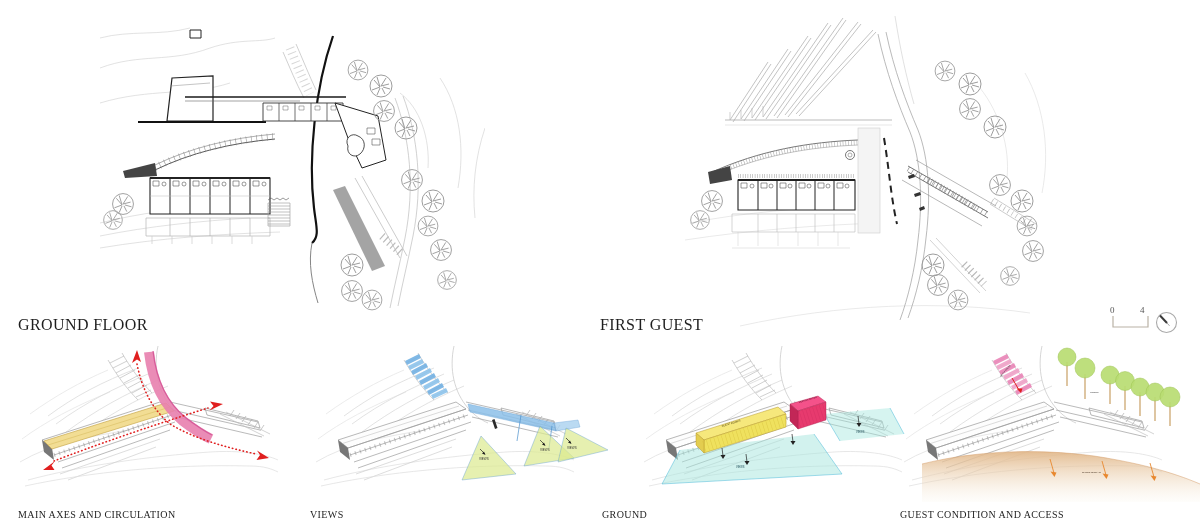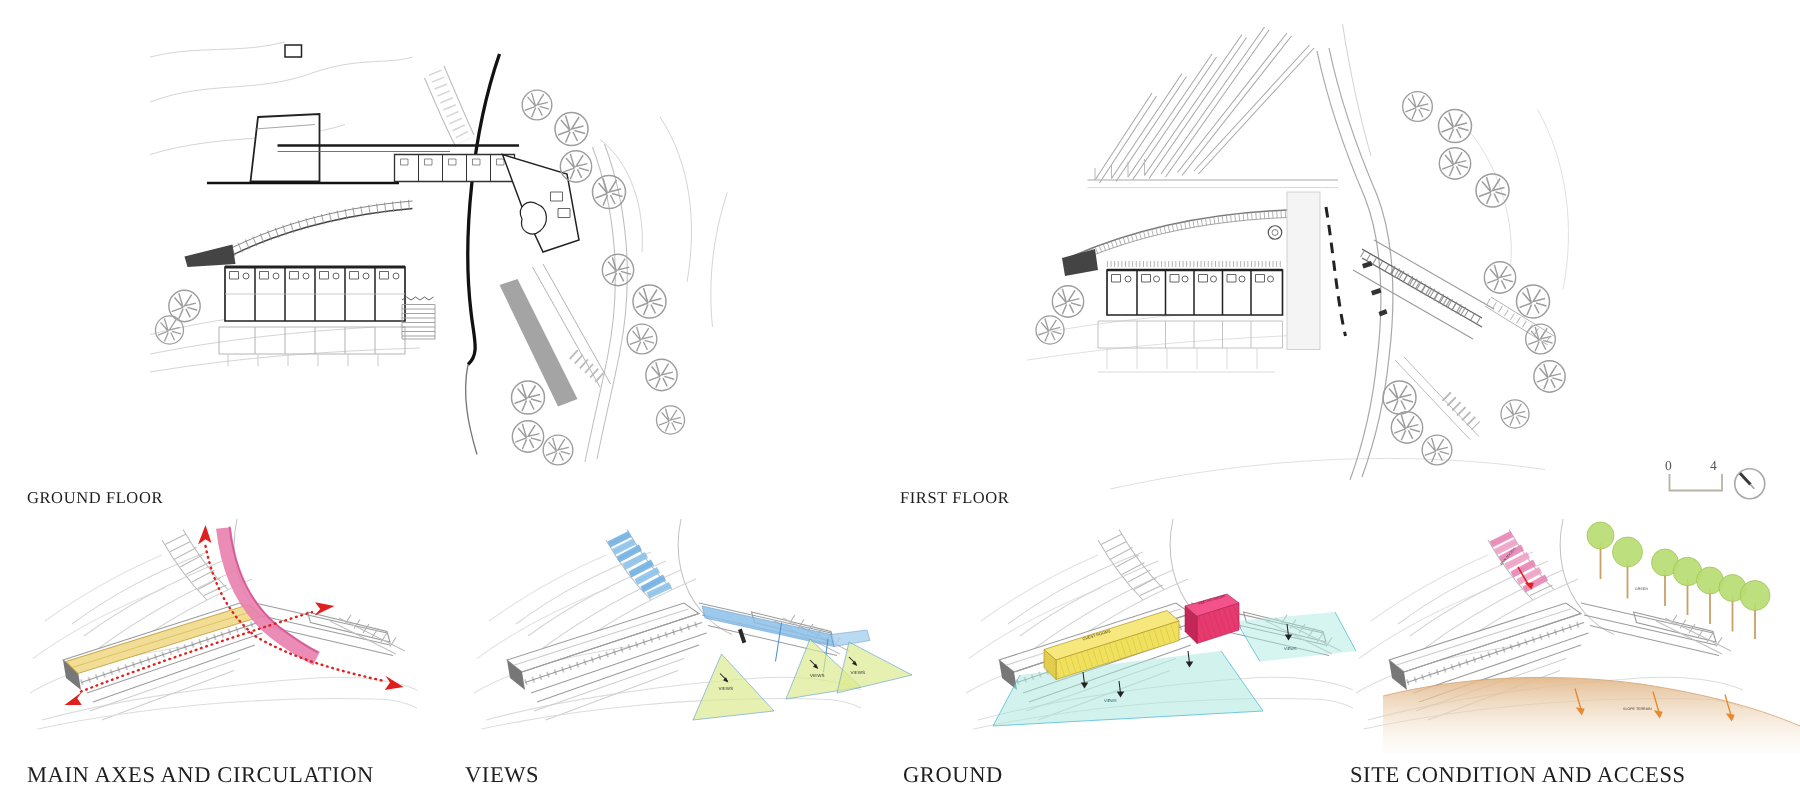--- a/index.html
+++ b/index.html
@@ -1,19 +1,19 @@
 <!DOCTYPE html>
 <html><head>
 <meta charset="utf-8">
 <style>
   html,body{margin:0;padding:0;background:#e8e8e8;}
   #sheet{position:relative;width:1200px;height:528px;background:#ffffff;overflow:hidden;
          font-family:"Liberation Serif", serif;}
-  .plan-label{position:absolute;font-size:11px;letter-spacing:.4px;color:#1e1e1e;white-space:nowrap;margin-top:10px;}
-  .caption{position:absolute;font-size:15px;letter-spacing:.4px;color:#1e1e1e;white-space:nowrap;}
+  .plan-label{position:absolute;font-size:16px;letter-spacing:.4px;color:#1e1e1e;white-space:nowrap;}
+  .caption{position:absolute;font-size:10px;letter-spacing:.4px;color:#1e1e1e;white-space:nowrap;}
   .scale-num{position:absolute;font-size:9px;color:#555;}
   svg{position:absolute;display:block;}
   svg text{font-family:"Liberation Sans", sans-serif;}
 </style>
 </head>
 <body>
 
 <div id="sheet">
 
   <svg style="left:100px;top:8px" width="385" height="310" viewBox="0 0 385 310" xmlns="http://www.w3.org/2000/svg" xmlns:xlink="http://www.w3.org/1999/xlink">
@@ -228,21 +228,21 @@
       <use xlink:href="#ptreeF" href="#ptreeF" transform="translate(253,257)"></use>
       <use xlink:href="#ptreeF" href="#ptreeF" transform="translate(258,277) scale(.95)"></use>
       <use xlink:href="#ptreeF" href="#ptreeF" transform="translate(278,292) scale(.9)"></use>
       <use xlink:href="#ptreeF" href="#ptreeF" transform="translate(330,268) scale(.85)"></use>
       <use xlink:href="#ptreeF" href="#ptreeF" transform="translate(32,193) scale(.95)"></use>
       <use xlink:href="#ptreeF" href="#ptreeF" transform="translate(20,212) scale(.85)"></use>
     </g>
   </svg>
 
   <div class="plan-label" style="left:18px;top:316px">GROUND FLOOR</div>
-  <div class="plan-label" style="left:600px;top:316px">FIRST FLOOR</div>
+  <div class="plan-label" style="left:600px;top:316px">FIRST GUEST</div>
 
   <div class="scale-num" style="left:1110px;top:305px">0</div>
   <div class="scale-num" style="left:1140px;top:305px">4</div>
   <svg style="left:1108px;top:314px" width="50" height="18" viewBox="0 0 50 18">
     <path d="M5,2 L5,13 L40,13 L40,2" fill="none" stroke="#b9b2a6" stroke-width="1.2"></path>
   </svg>
 
   <svg style="left:1154px;top:310px" width="26" height="26" viewBox="0 0 26 26">
     <circle cx="12.5" cy="12.5" r="10" fill="#ffffff" stroke="#aaaaaa" stroke-width="1.1"></circle>
     <path d="M6,5.5 L13,13" stroke="#3a3a3a" stroke-width="2" fill="none"></path>
@@ -402,15 +402,15 @@
         <polygon points="202.5,135 198.5,129.5 204.5,130.5"></polygon>
         <polygon points="250.5,137 246.5,131.5 252.5,132.5"></polygon>
       </g>
       <text x="178" y="129" font-size="2.4" fill="#4a3826">SLOPE TERRAIN</text>
     </g>
   </svg>
 
   <div class="caption" style="left:18px;top:509px">MAIN AXES AND CIRCULATION</div>
   <div class="caption" style="left:310px;top:509px">VIEWS</div>
   <div class="caption" style="left:602px;top:509px">GROUND</div>
-  <div class="caption" style="left:900px;top:509px">SITE CONDITION AND ACCESS</div>
+  <div class="caption" style="left:900px;top:509px">GUEST CONDITION AND ACCESS</div>
 
 </div>
 
 </body></html>

